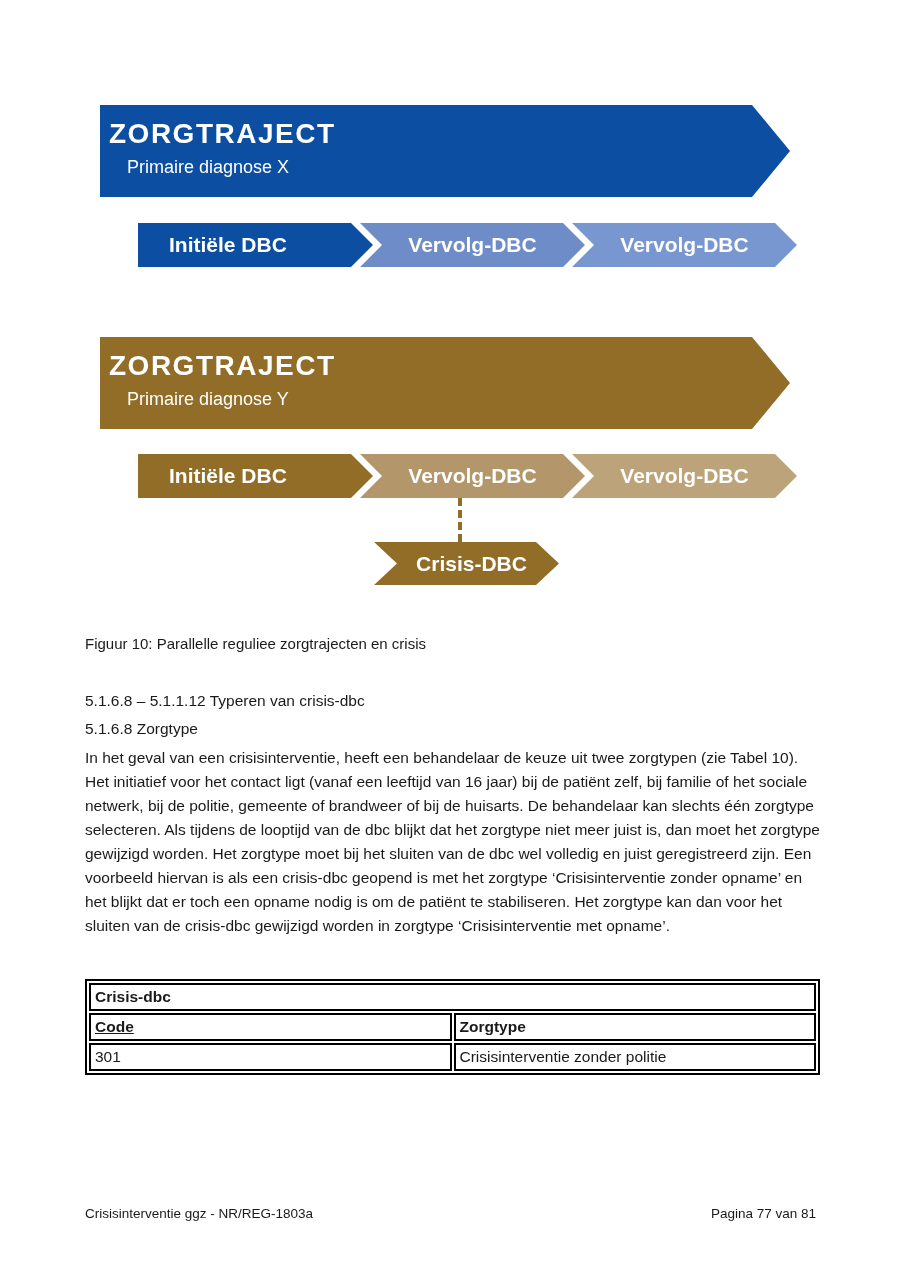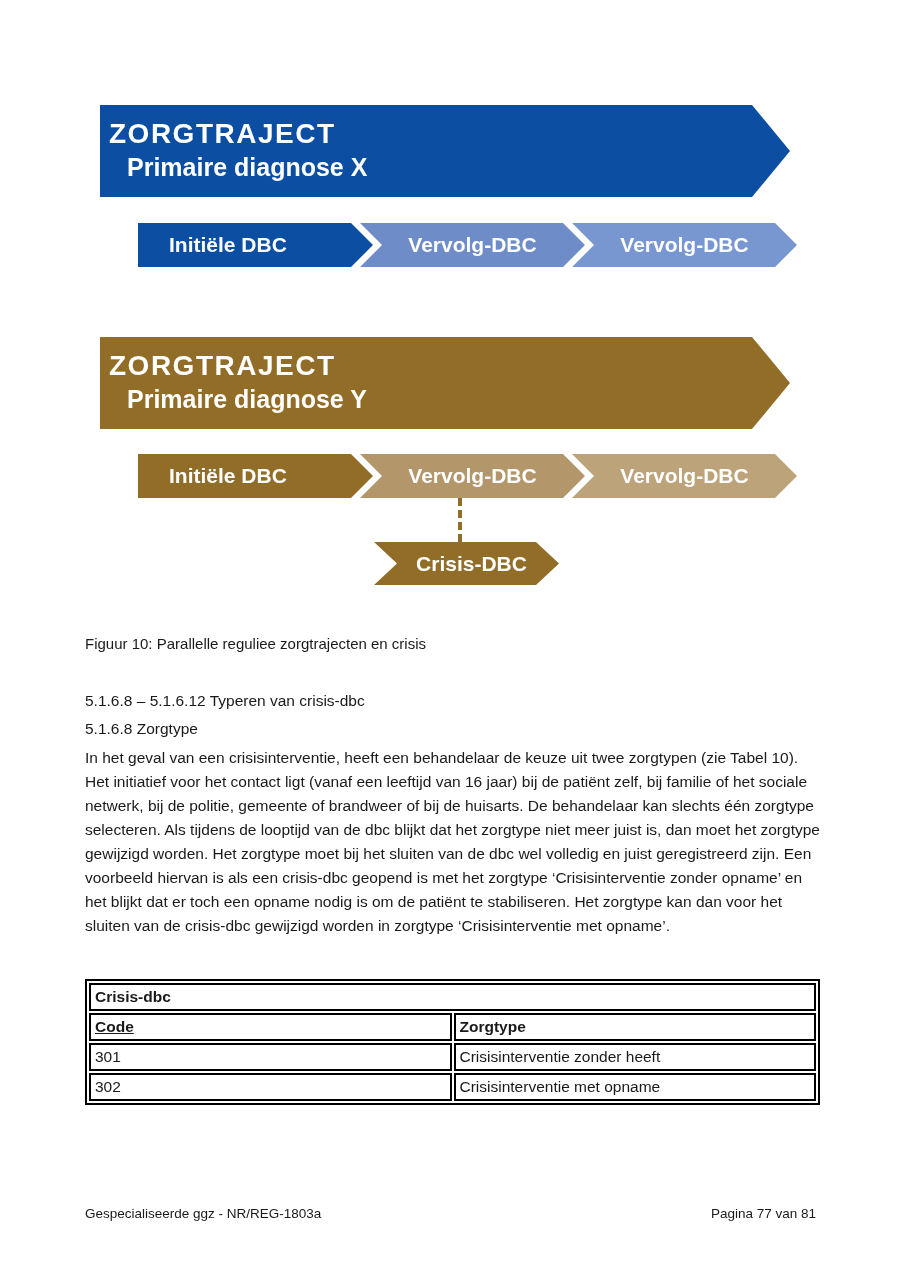--- a/index.html
+++ b/index.html
@@ -11,21 +11,21 @@
   .abs{position:absolute;}
   
   .banner{
     left:100px;width:690px;height:92px;color:#fff;
     clip-path:polygon(0 0,652px 0,690px 46px,652px 92px,0 92px);
   }
   .banner .t1{
     display:block;padding:14px 0 0 9px;font-size:28px;font-weight:bold;letter-spacing:1.5px;line-height:30px;
   }
   .banner .t2{
-    display:block;padding:6px 0 0 27px;font-size:25px;font-weight:bold;line-height:24px;
+    display:block;padding:6px 0 0 27px;font-size:18px;font-weight:normal;line-height:24px;
   }
   .arrow{
     height:44px;color:#fff;font-size:21px;font-weight:bold;line-height:44px;white-space:nowrap;
   }
   .arrow-first{
     width:235px;clip-path:polygon(0 0,213px 0,235px 22px,213px 44px,0 44px);
     padding-left:7px;text-indent:24px;
   }
   .arrow-next{
     width:225px;clip-path:polygon(0 0,203px 0,225px 22px,203px 44px,0 44px,22px 22px);
@@ -75,41 +75,37 @@
 
 <div class="abs arrow arrow-first" style="left: 138px; top: 454px; background-color: rgb(145, 109, 40);">Initiële DBC</div>
 <div class="abs arrow arrow-next" style="left: 360px; top: 454px; background-color: rgb(179, 151, 107);">Vervolg-DBC</div>
 <div class="abs arrow arrow-next" style="left: 572px; top: 454px; background-color: rgb(188, 163, 121);">Vervolg-DBC</div>
 
 <div class="abs dash-connector" style="top: 498px; border-left-color: rgb(145, 109, 40);"></div>
 <div class="abs crisis-arrow" style="background-color: rgb(145, 109, 40);">Crisis-DBC</div>
 
 <div class="abs caption">Figuur 10: Parallelle reguliee zorgtrajecten en crisis</div>
 
-<div class="abs heading" style="top:692px;">5.1.6.8 – 5.1.6.12 Typeren van crisis-dbc</div>
+<div class="abs heading" style="top:692px;">5.1.6.8 – 5.1.1.12 Typeren van crisis-dbc</div>
 <div class="abs heading" style="top:720px;">5.1.6.8 Zorgtype</div>
 
 <div class="abs bodytext">In het geval van een crisisinterventie, heeft een behandelaar de keuze uit twee zorgtypen (zie Tabel 10). Het initiatief voor het contact ligt (vanaf een leeftijd van 16 jaar) bij de patiënt zelf, bij familie of het sociale netwerk, bij de politie, gemeente of brandweer of bij de huisarts. De behandelaar kan slechts één zorgtype selecteren. Als tijdens de looptijd van de dbc blijkt dat het zorgtype niet meer juist is, dan moet het zorgtype gewijzigd worden. Het zorgtype moet bij het sluiten van de dbc wel volledig en juist geregistreerd zijn. Een voorbeeld hiervan is als een crisis-dbc geopend is met het zorgtype ‘Crisisinterventie zonder opname’ en het blijkt dat er toch een opname nodig is om de patiënt te stabiliseren. Het zorgtype kan dan voor het sluiten van de crisis-dbc gewijzigd worden in zorgtype ‘Crisisinterventie met opname’.</div>
 
 <div class="abs tbl-wrap">
   <table class="doc">
     <tbody>
       <tr>
         <td class="bold" colspan="2">Crisis-dbc</td>
       </tr>
       <tr>
         <td class="bold" style="width:50%;text-decoration:underline;">Code</td>
         <td class="bold" style="width:50%;">Zorgtype</td>
       </tr>
       <tr>
         <td>301</td>
-        <td>Crisisinterventie zonder heeft</td>
-      </tr>
-      <tr>
-        <td>302</td>
-        <td>Crisisinterventie met opname</td>
+        <td>Crisisinterventie zonder politie</td>
       </tr>
     </tbody>
   </table>
 </div>
 
-<div class="abs footer footer-left">Gespecialiseerde ggz - NR/REG-1803a</div>
+<div class="abs footer footer-left">Crisisinterventie ggz - NR/REG-1803a</div>
 <div class="abs footer footer-right">Pagina 77 van 81</div>
 
 </body></html>

